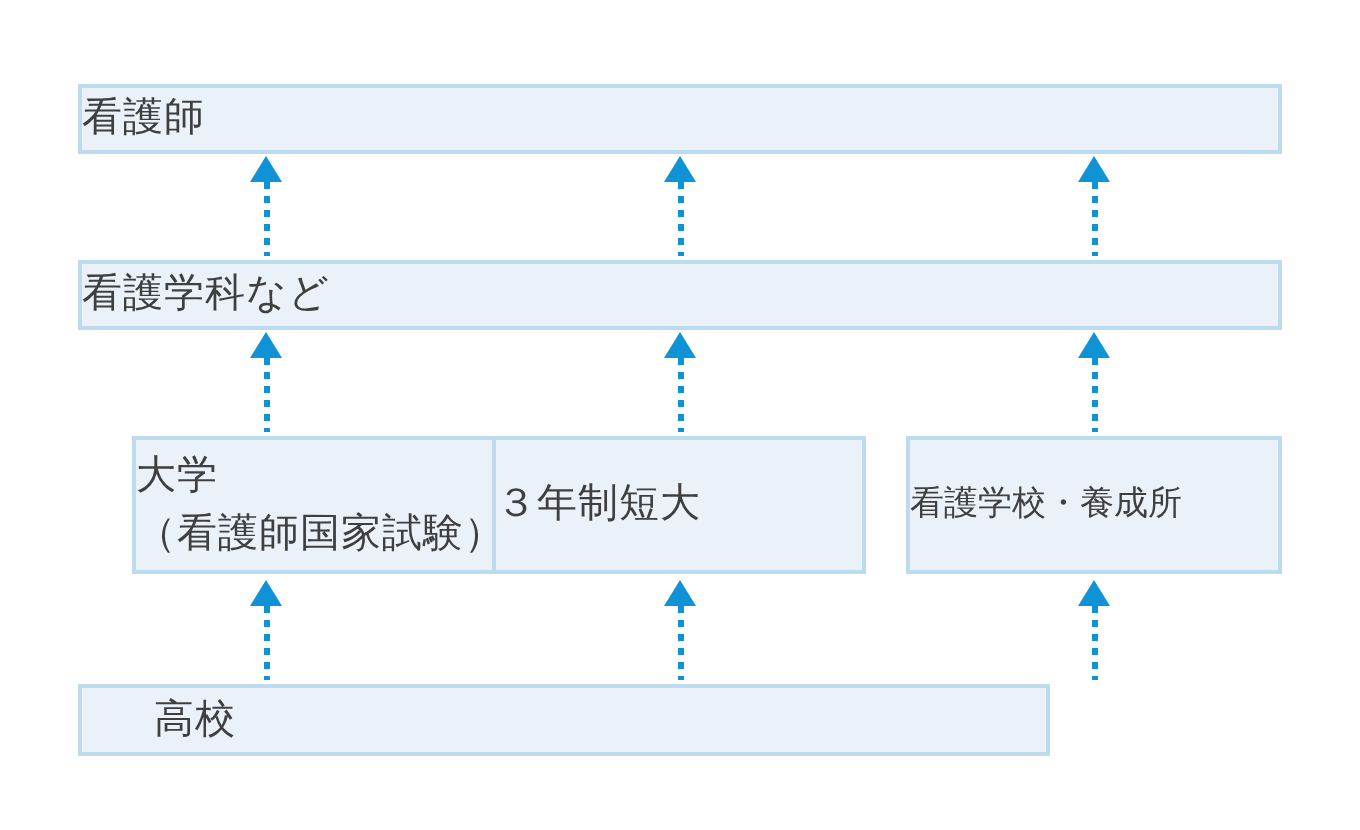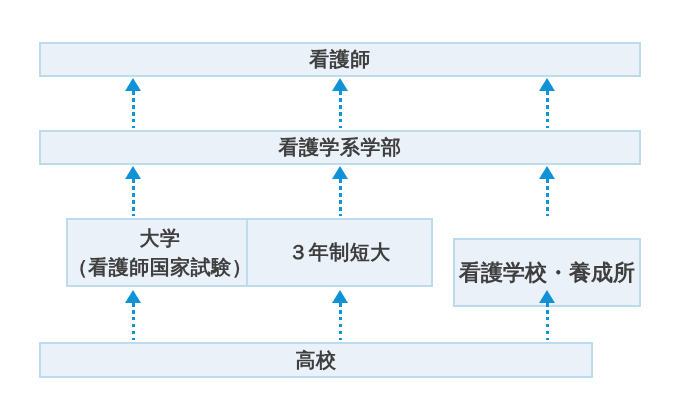--- a/index.html
+++ b/index.html
@@ -16,34 +16,33 @@
     color: var(--text, #3f3f3f);
     overflow: hidden;
   }
   .box {
     position: absolute;
     box-sizing: border-box;
     background: var(--box-fill, #eaf1f8);
     border: 2px solid var(--box-border, #bcdcee);
     display: flex;
     flex-direction: column;
-    align-items: center;
+    align-items: flex-start;
     justify-content: center;
     text-align: center;
     font-size: 20px;
     line-height: 1.45;
     letter-spacing: 0.5px;
-    font-weight: bold;
   }
   .box-nurse      { left: 39px;  top: 42px;  width: 602px; height: 35px; }
   .box-exam       { left: 39px;  top: 130px; width: 602px; height: 35px; }
   .box-university { left: 39px;  top: 218px; width: 188px; height: 69px; margin-left: 27px; }
   .box-tandai     { left: 246px; top: 218px; width: 187px; height: 69px; }
-  .box-yoseijo    { left: 453px; top: 218px; width: 188px; height: 69px; font-size: 22px; letter-spacing: 0; margin-top: 20px; }
-  .box-highschool { left: 39px;  top: 342px; width: 554px; height: 36px; }
+  .box-yoseijo    { left: 453px; top: 218px; width: 188px; height: 69px; font-size: 17px; letter-spacing: 0; }
+  .box-highschool { left: 39px;  top: 342px; width: 486px; height: 36px; padding-left: 36px; }
   .box .line { display: block; white-space: nowrap; }
 
   .arrow {
     position: absolute;
     width: 16px;
     display: flex;
     flex-direction: column;
     align-items: center;
   }
   .arrow .head {
@@ -72,21 +71,21 @@
 </head>
 <body>
 
 <div class="canvas">
 
   <div class="box box-nurse">
     <span class="line">看護師</span>
   </div>
 
   <div class="box box-exam">
-    <span class="line">看護学系学部</span>
+    <span class="line">看護学科など</span>
   </div>
 
   <div class="box box-university">
     <span class="line">大学</span>
     <span class="line">（看護師国家試験）</span>
   </div>
 
   <div class="box box-tandai">
     <span class="line">３年制短大</span>
   </div>

